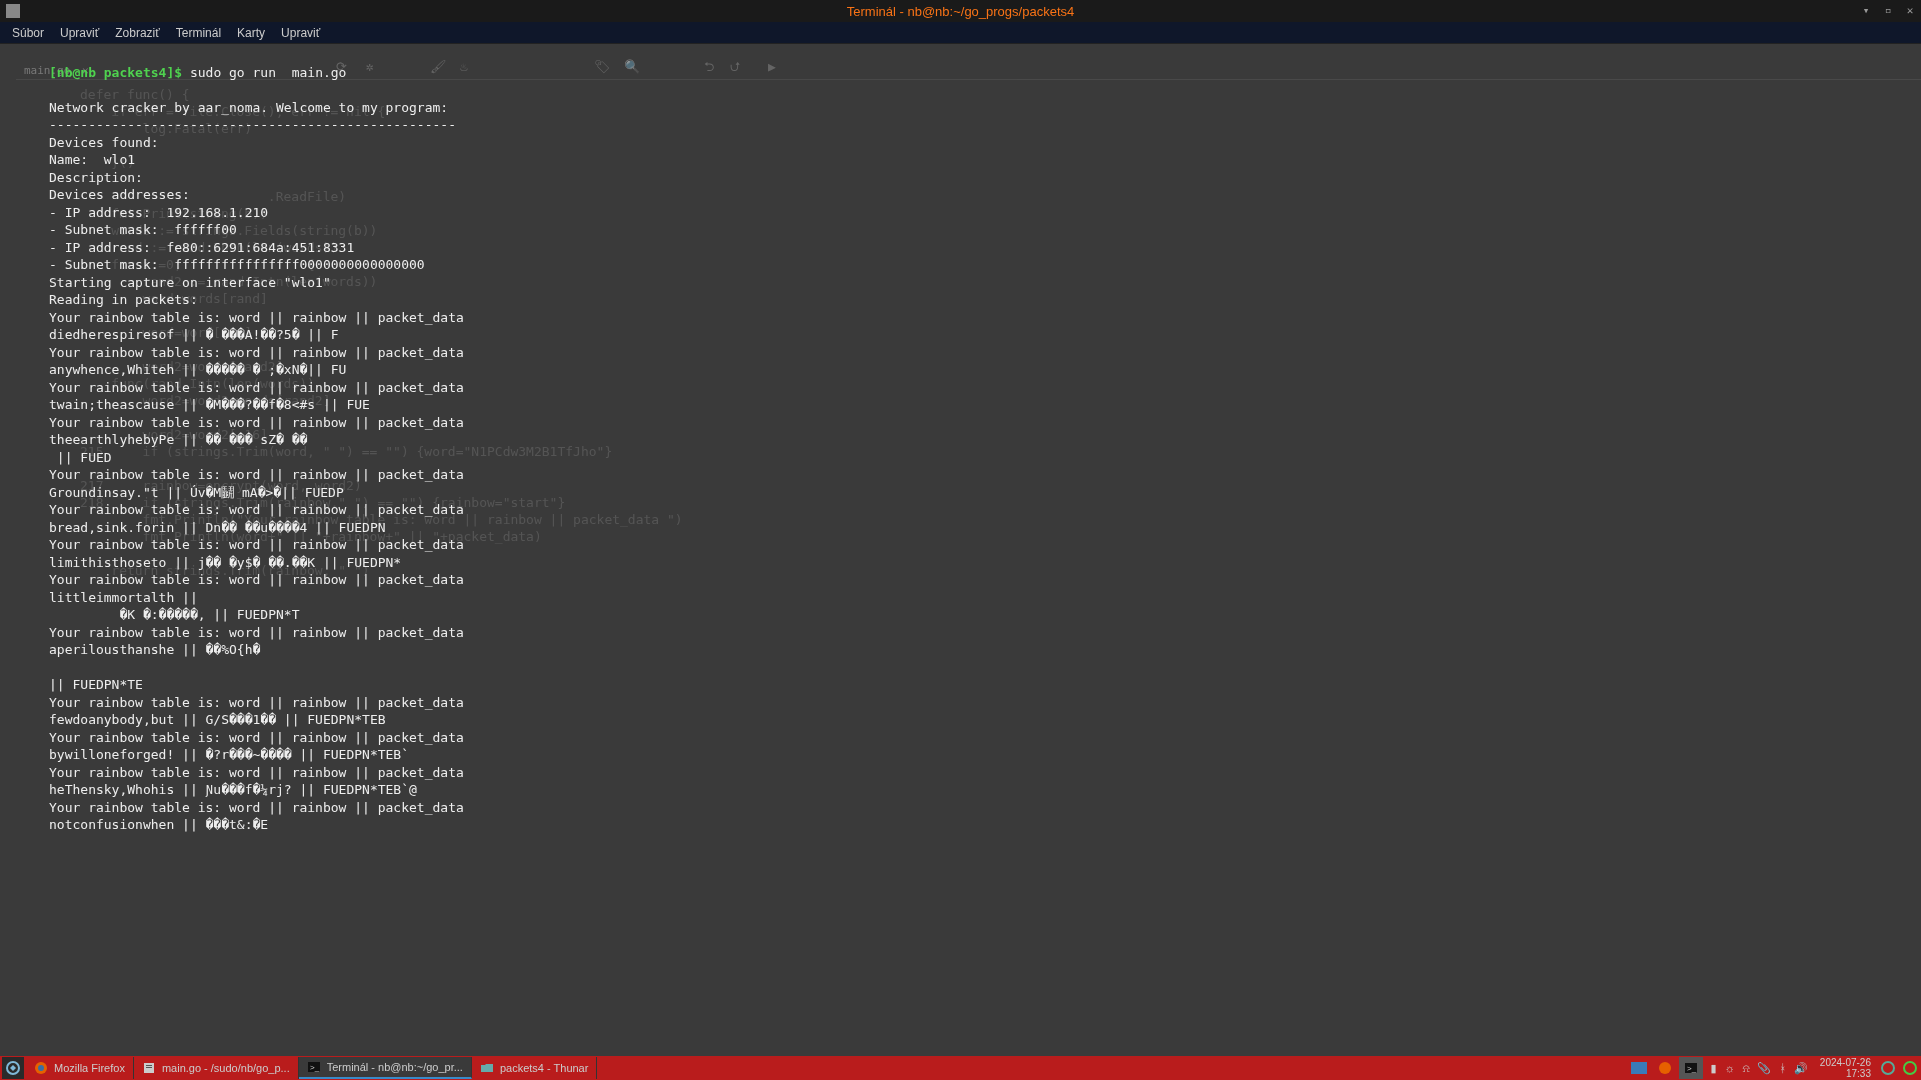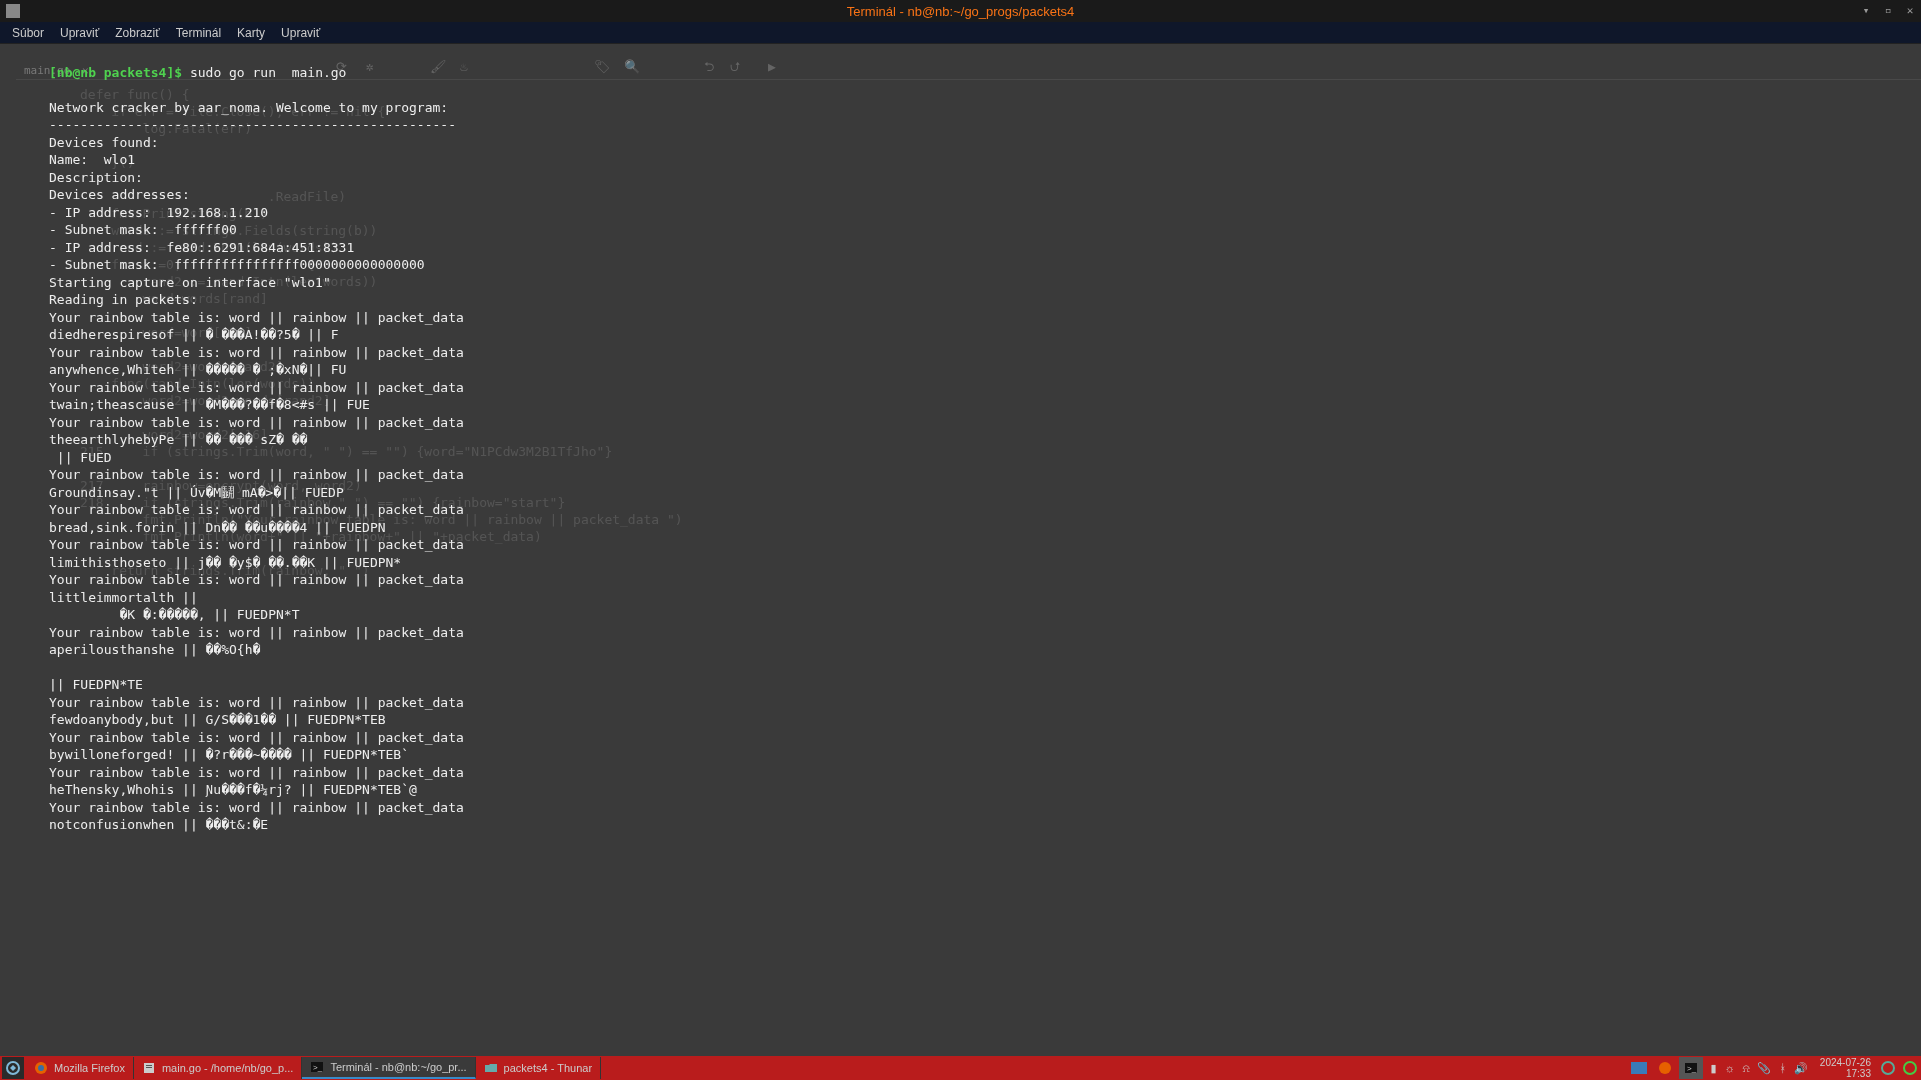--- a/index.html
+++ b/index.html
@@ -176,21 +176,21 @@
     <span>Mozilla Firefox</span>
   </div>
   <div class="task">
     <span class="ico">
         <svg width="14" height="14">
           <rect x="2" y="2" width="10" height="10" fill="#ccc"></rect>
           <rect x="4" y="4" width="6" height="1" fill="#555"></rect>
           <rect x="4" y="6" width="6" height="1" fill="#555"></rect>
         </svg>
       </span>
-    <span>main.go - /home/nb/go_p...</span>
+    <span>main.go - /sudo/nb/go_p...</span>
   </div>
   <div class="task active">
     <span class="ico">
         <svg width="14" height="14">
           <rect x="1" y="2" width="12" height="10" fill="#111"></rect>
           <text x="3" y="10" font-size="8" fill="#ccc">&gt;_</text>
         </svg>
       </span>
     <span>Terminál - nb@nb:~/go_pr...</span>
   </div>

